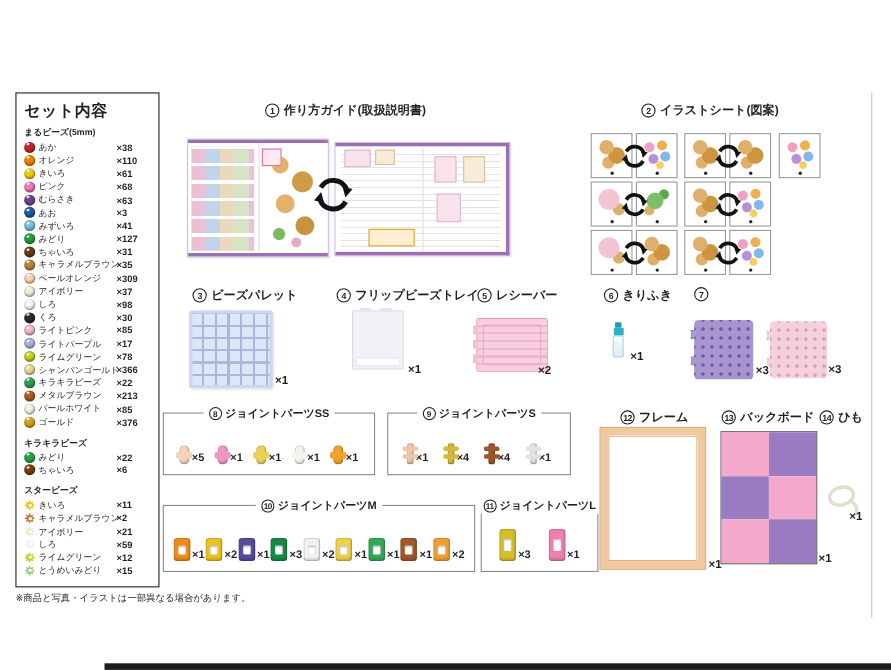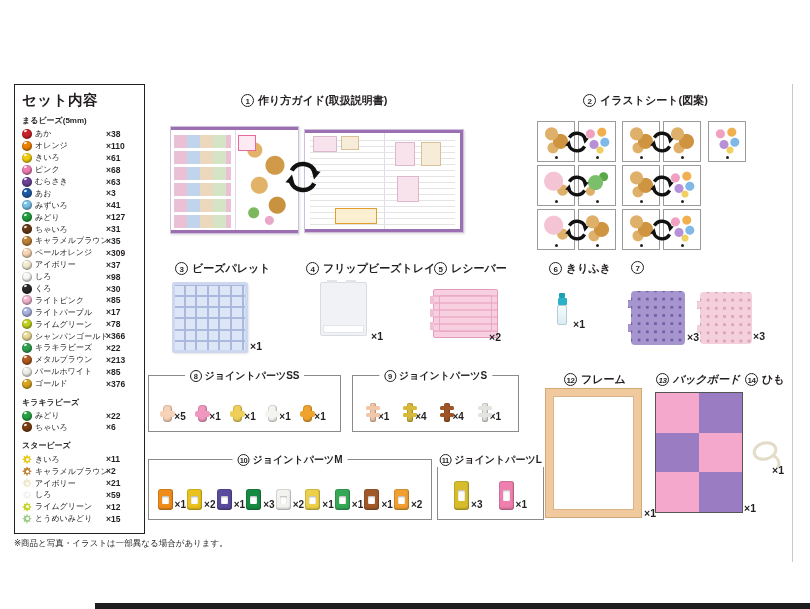--- a/index.html
+++ b/index.html
@@ -581,21 +581,21 @@
   </div>
 </div>
 
 <div class="ihead" style="left:564px;top:372px;">
   <span class="num">12</span>
   <span>フレーム</span>
 </div>
 <div id="frame"></div>
 <div class="cnt" style="left:644px;top:507px;">×1</div>
 
-<div class="ihead" style="left:656px;top:372px;font-style:italic;">
+<div class="ihead" style="left:656px;top:372px;">
   <span class="num">13</span>
   <span>バックボード</span>
 </div>
 <div id="bboard">
   <div style="background-color: rgb(244, 168, 203);"></div>
   <div style="background-color: rgb(154, 124, 194);"></div>
   <div style="background-color: rgb(154, 124, 194);"></div>
   <div style="background-color: rgb(244, 168, 203);"></div>
   <div style="background-color: rgb(244, 168, 203);"></div>
   <div style="background-color: rgb(154, 124, 194);"></div>

